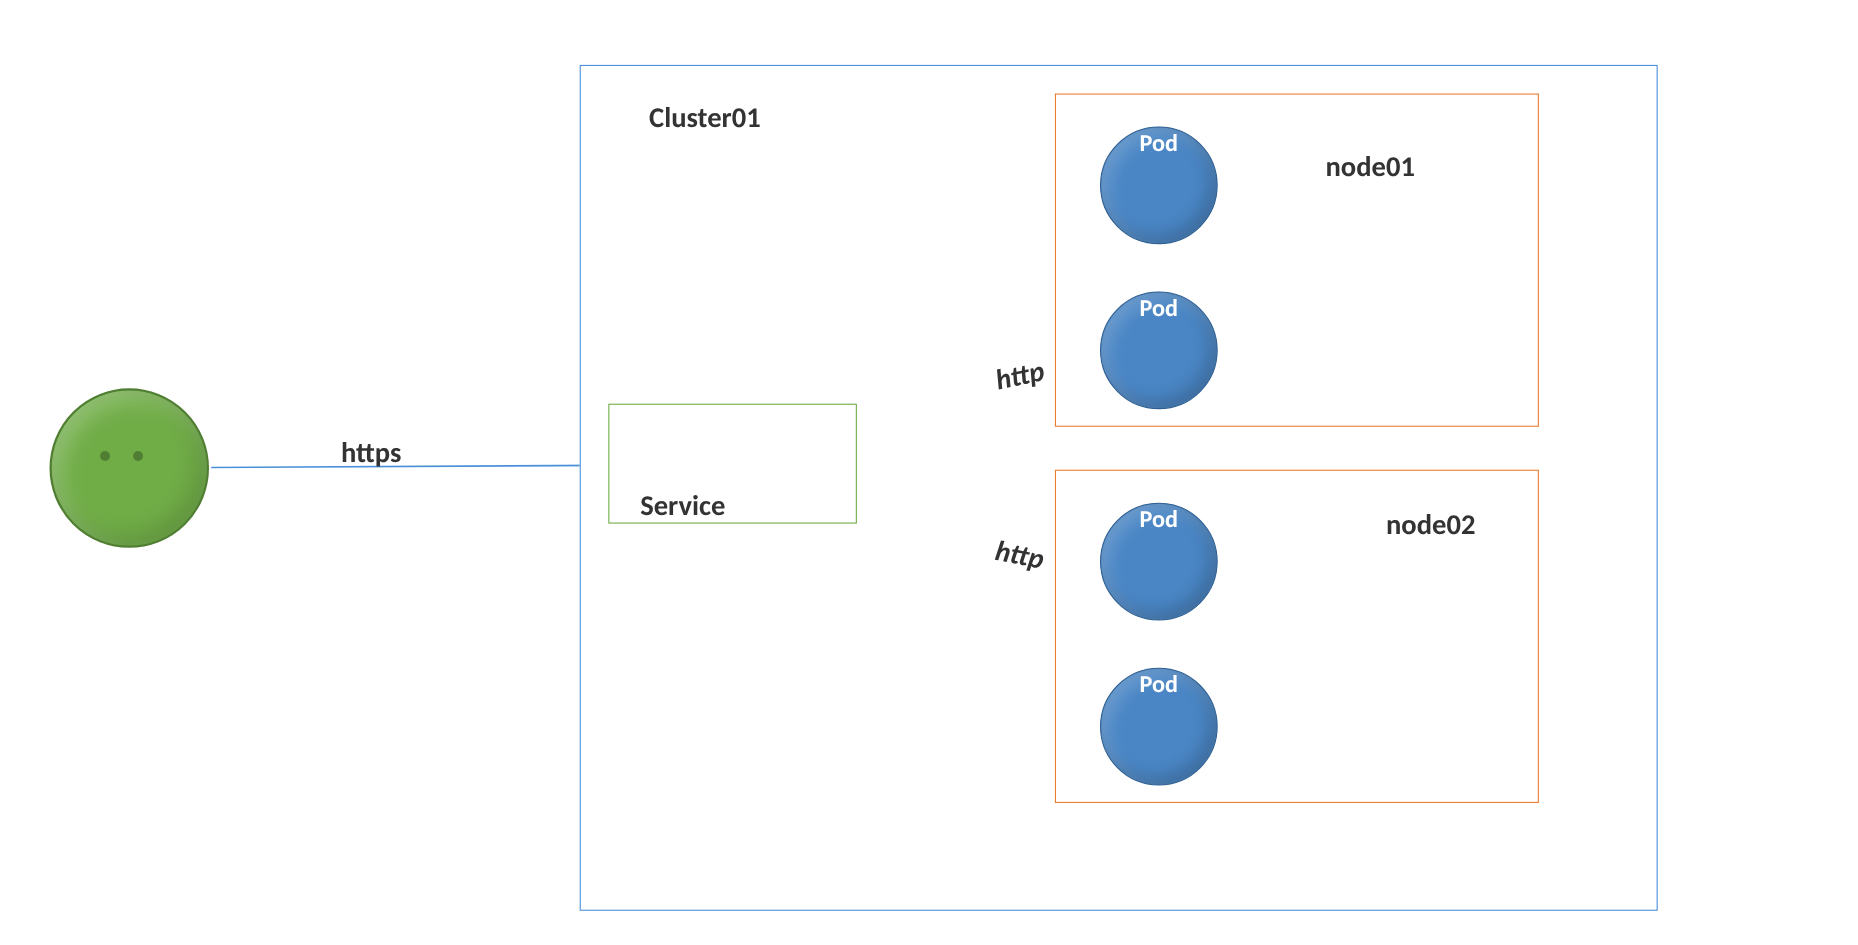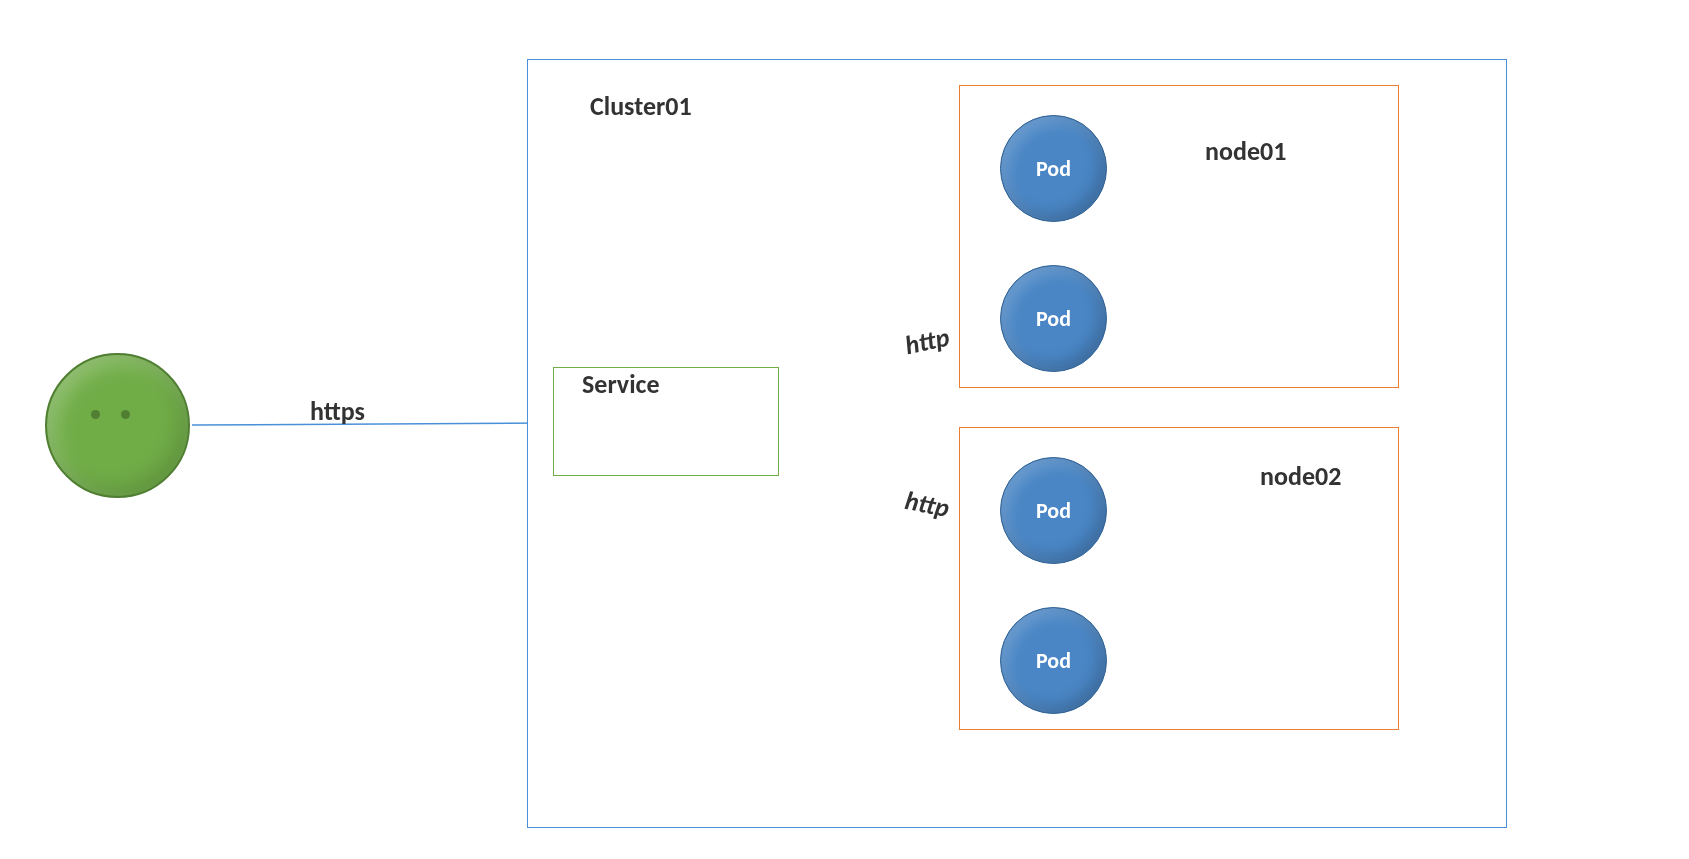--- a/index.html
+++ b/index.html
@@ -63,21 +63,21 @@
     }
     .service-box {
       position: absolute;
       left: 553px;
       top: 367px;
       width: 226px;
       height: 109px;
       border: 1.5px solid #70ad47;
       background: #ffffff;
       display: flex;
-      align-items: flex-start;
+      align-items: flex-end;
       padding-left: 28px;
       font-size: 26px;
     }
     .node-box {
       position: absolute;
       border: 1.5px solid #ed7d31;
       background: #ffffff;
     }
     .node01 { left: 959px; top: 85px; width: 440px; height: 303px; }
     .node02 { left: 959px; top: 427px; width: 440px; height: 303px; }
@@ -90,21 +90,21 @@
     .node02-label { left: 1260px; top: 460px; }
 
     .pod-circle {
       position: absolute;
       width: 107px;
       height: 107px;
       border-radius: 50%;
       background: #4a86c5;
       border: 1.5px solid #2e5f91;
       display: flex;
-      align-items: center;
+      align-items: flex-start;
       justify-content: center;
       color: #ffffff;
       font-size: 22px;
       box-shadow: inset -6px -6px 15px rgba(0,0,0,0.2), inset 6px 6px 15px rgba(255,255,255,0.2);
     }
     .pod1 { left: 1000px; top: 115px; }
     .pod2 { left: 1000px; top: 265px; }
     .pod3 { left: 1000px; top: 457px; }
     .pod4 { left: 1000px; top: 607px; }
 

